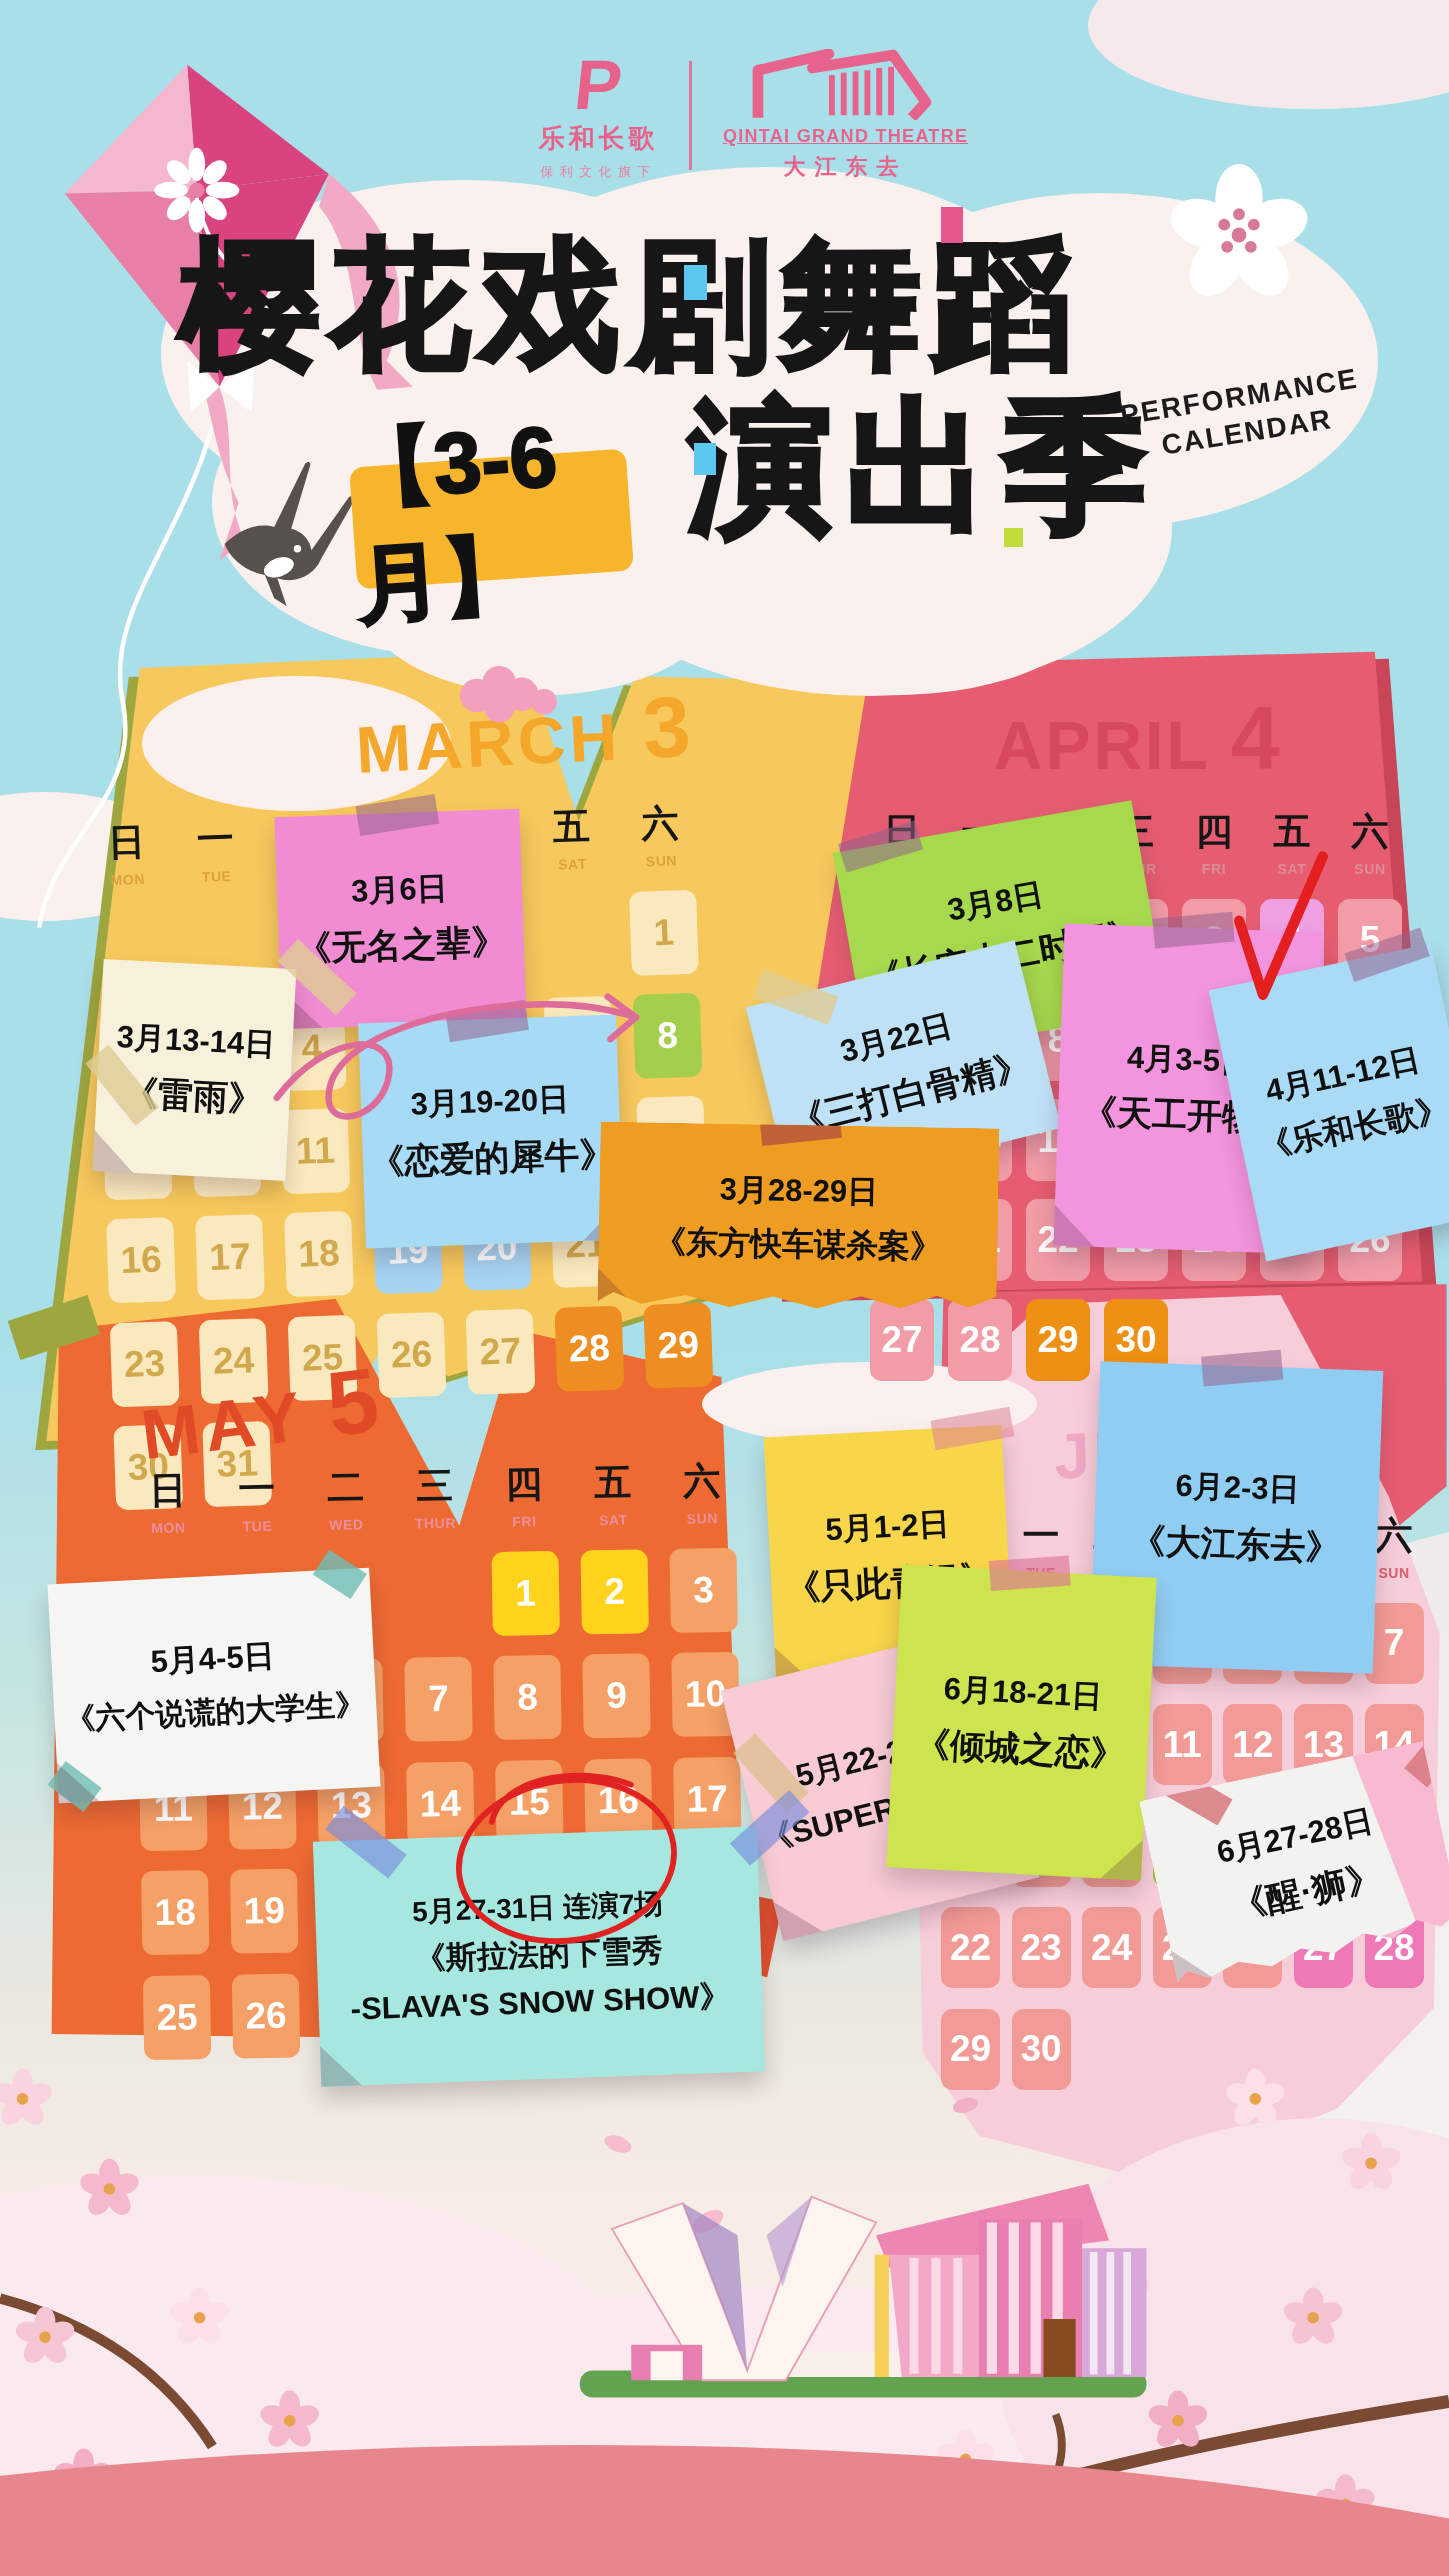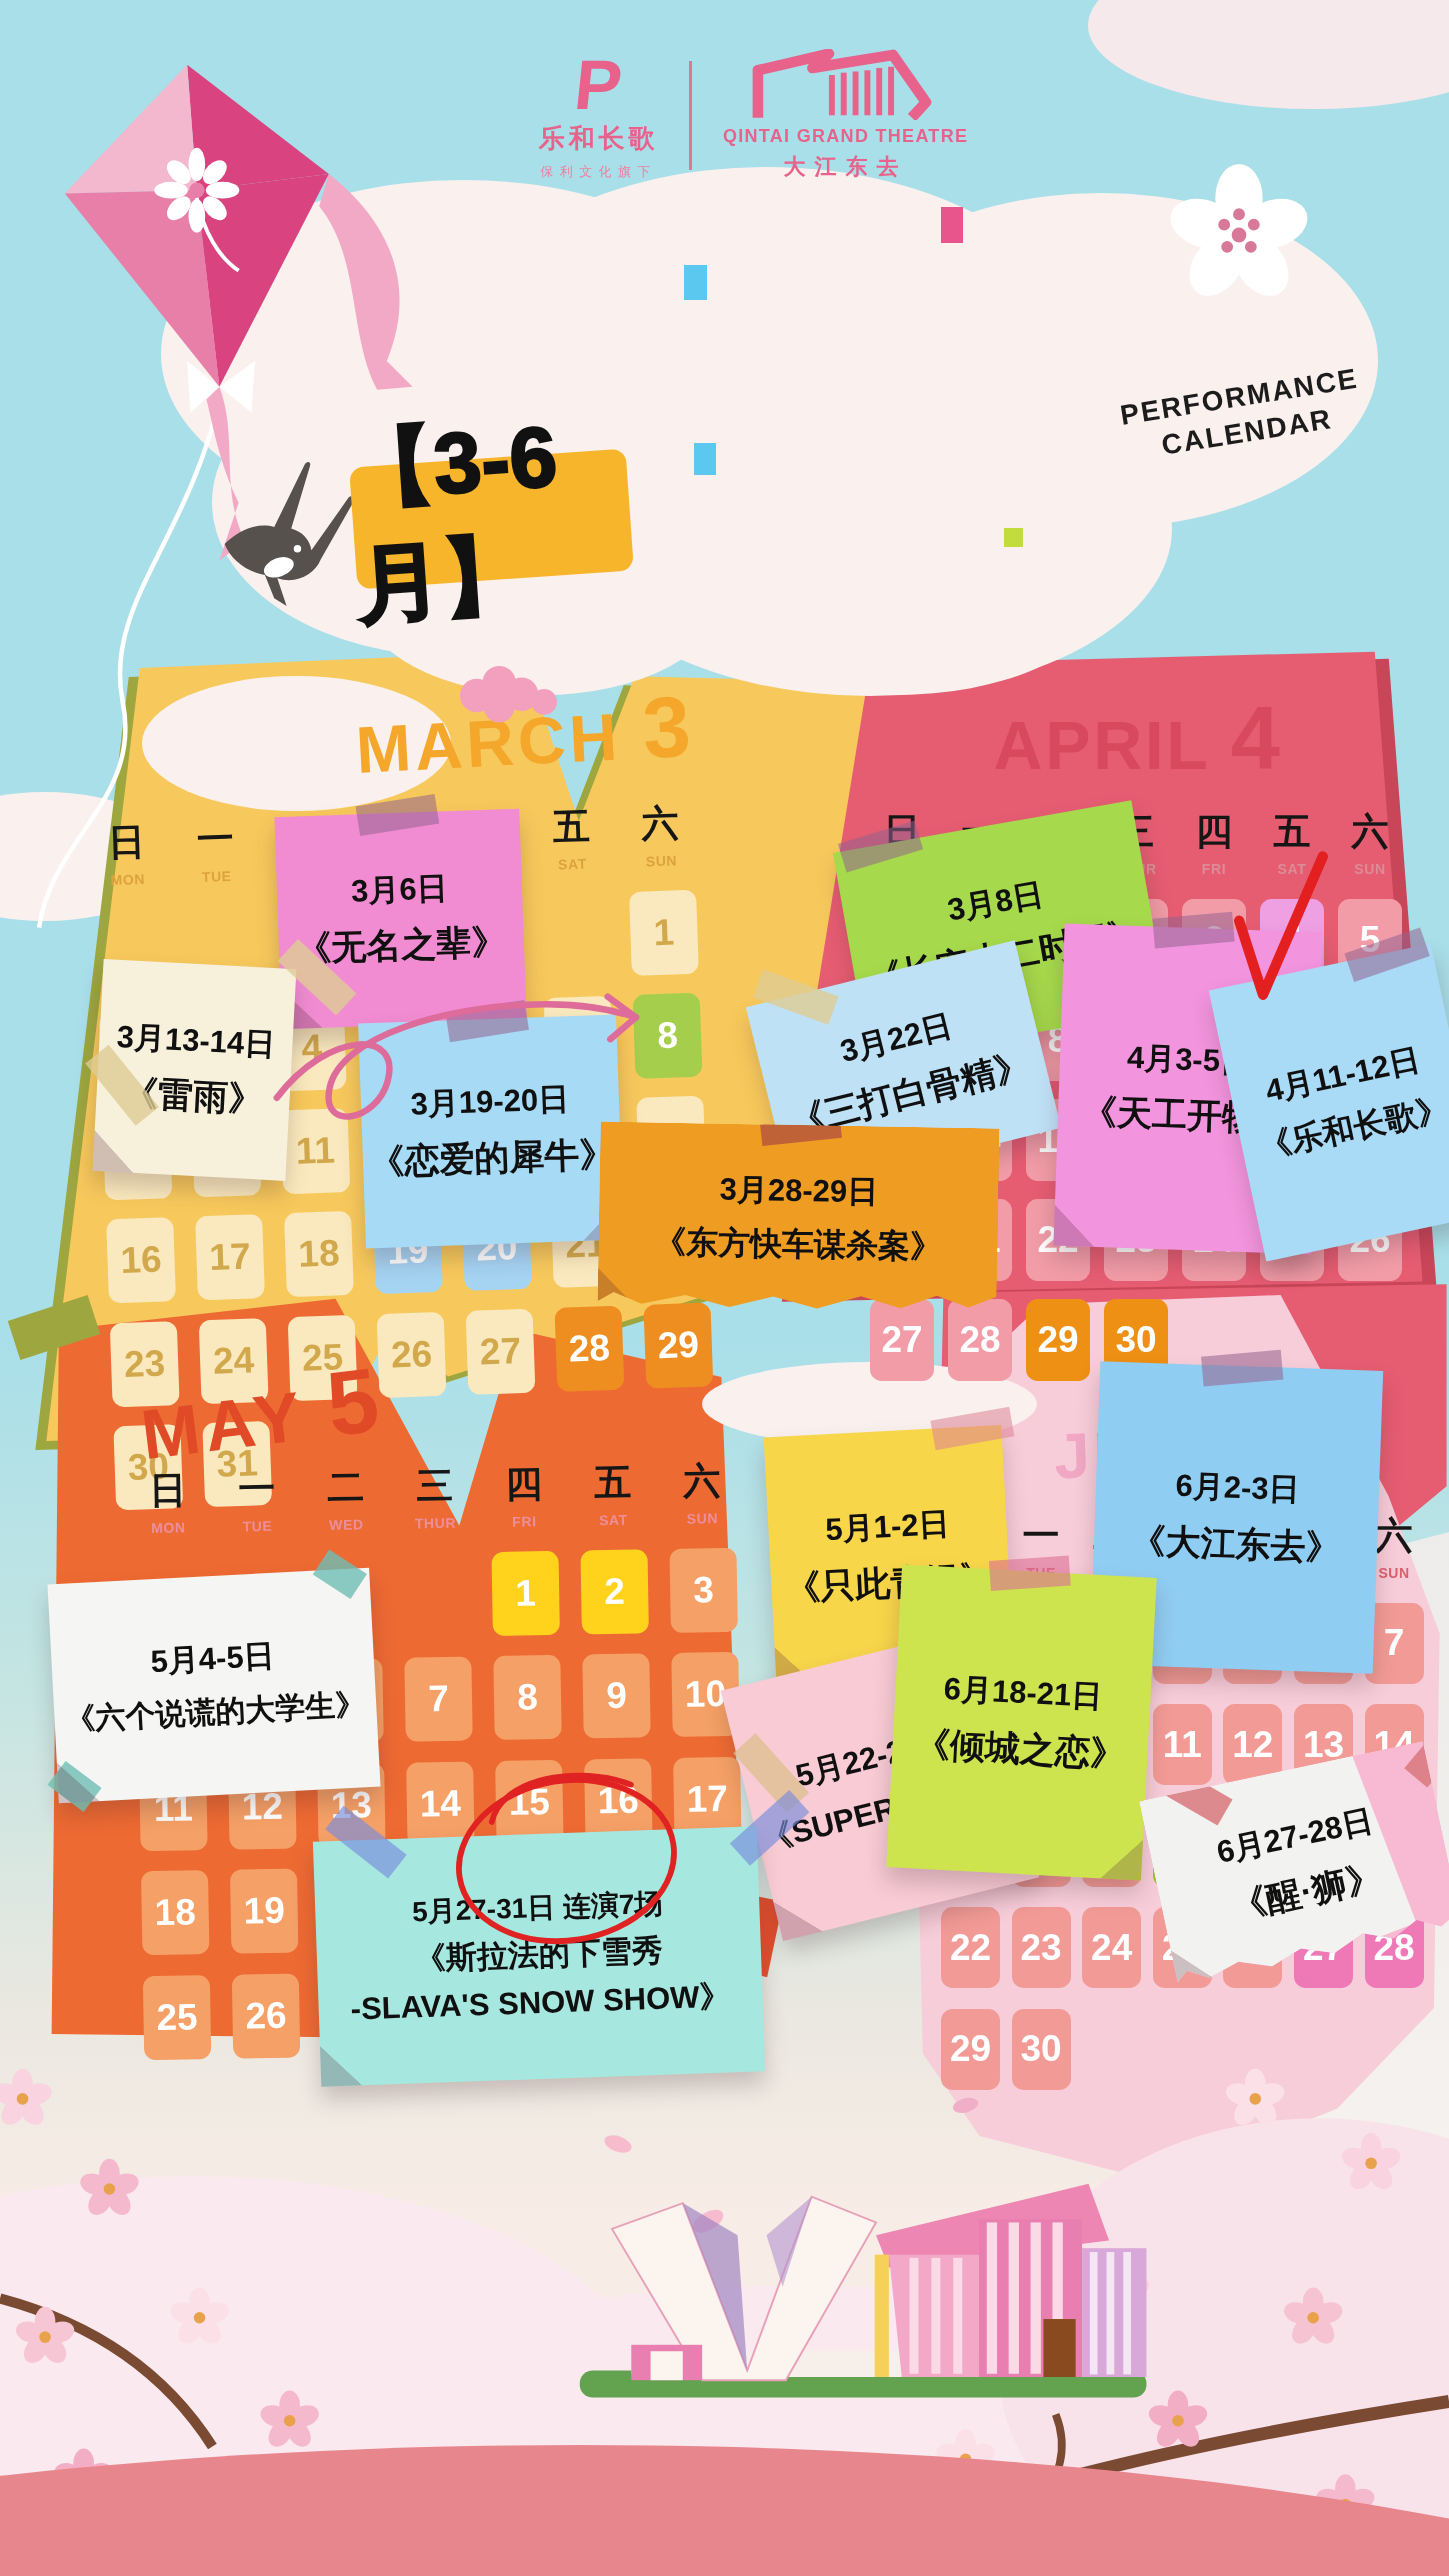--- a/index.html
+++ b/index.html
@@ -19,21 +19,21 @@
     background:linear-gradient(180deg,#EDECEA,#F7F3F0);
     clip-path:polygon(28% 8%,100% 0,100% 100%,0 92%);z-index:1;}
 
   
   #logos{left:496px;top:48px;width:515px;height:135px;display:flex;align-items:center;justify-content:center;gap:31px;z-index:6;}
   .logo-col{display:flex;flex-direction:column;align-items:center;color:#E8638C;}
   .poly-p{font-size:70px;font-weight:bold;transform:skewX(-6deg);line-height:1;}
   .poly-cn{font-size:26px;font-weight:bold;letter-spacing:3.9px;margin-top:1.3px;}
   .poly-sub{font-size:13px;letter-spacing:6.4px;margin-top:6.4px;color:#EE7FA0;}
   .logo-div{width:2.6px;height:109px;background:#E8638C;opacity:.85;}
-  .qintai-en{font-size:18px;font-weight:bold;letter-spacing:1.3px;margin-top:5.2px;}
+  .qintai-en{font-size:18px;font-weight:bold;letter-spacing:1.3px;margin-top:5.2px;text-decoration:underline;}
   .qintai-cn{font-size:22px;font-weight:bold;letter-spacing:9px;margin-top:5.2px;}
 
   
   #title-cloud{z-index:4;}
   #main-title{left:180px;top:212px;width:1095px;z-index:6;color:#161616;}
   .t-line1{font-size:140px;font-weight:bold;letter-spacing:10.3px;-webkit-text-stroke:4.5px #161616;}
   .t-line2{font-size:143px;font-weight:bold;letter-spacing:14px;-webkit-text-stroke:5.2px #161616;position:absolute;left:509px;top:160px;}
   .t-acc{position:absolute;z-index:7;}
   #badge{left:353px;top:458px;width:277px;height:122px;background:#F7B52C;border-radius:14px;
     transform:rotate(-4deg);display:flex;align-items:center;justify-content:center;z-index:6;}
@@ -251,20 +251,24 @@
     <polygon points="300,560 250,520 255,600" fill="#FFFFFF"></polygon>
     <polygon points="300,560 355,520 350,600" fill="#FFFFFF"></polygon>
   </svg>
 
   <svg id="swallow-svg" style="left:206px;top:451px;" width="155" height="180" viewBox="0 0 100 116">
     <path d="M12,60 C22,50 34,46 44,49 L64,8 C66,6 68,7 67,10 L55,50 C62,52 67,57 68,64 L92,30 C94,28 96,30 95,33 L74,70 C70,80 58,86 46,82 L52,100 L44,95 L38,80 C26,78 16,70 12,60 Z" fill="#57514E"></path>
     <ellipse cx="47" cy="75" rx="10" ry="6" fill="#FFFFFF" transform="rotate(-20 47 75)"></ellipse>
     <circle cx="59" cy="63" r="2.4" fill="#FFFFFF"></circle>
   </svg>
 
+  <div id="main-title" class="abs">
+    <div class="t-line1">樱花戏剧舞蹈</div>
+    <div class="t-line2">演出季</div>
+  </div>
   <div class="t-acc" style="left:684px;top:265px;width:23px;height:35px;background:#5BC8F0;"></div>
   <div class="t-acc" style="left:941px;top:207px;width:22px;height:36px;background:#E8558C;"></div>
   <div class="t-acc" style="left:694px;top:443px;width:22px;height:32px;background:#5BC8F0;"></div>
   <div class="t-acc" style="left:1004px;top:528px;width:19.3px;height:19.3px;background:#C2DC3C;"></div>
 
   <div id="badge" class="abs">
     <span>【3-6月】</span>
   </div>
   <div id="perf" class="abs">
     <div class="p1">PERFORMANCE</div>

